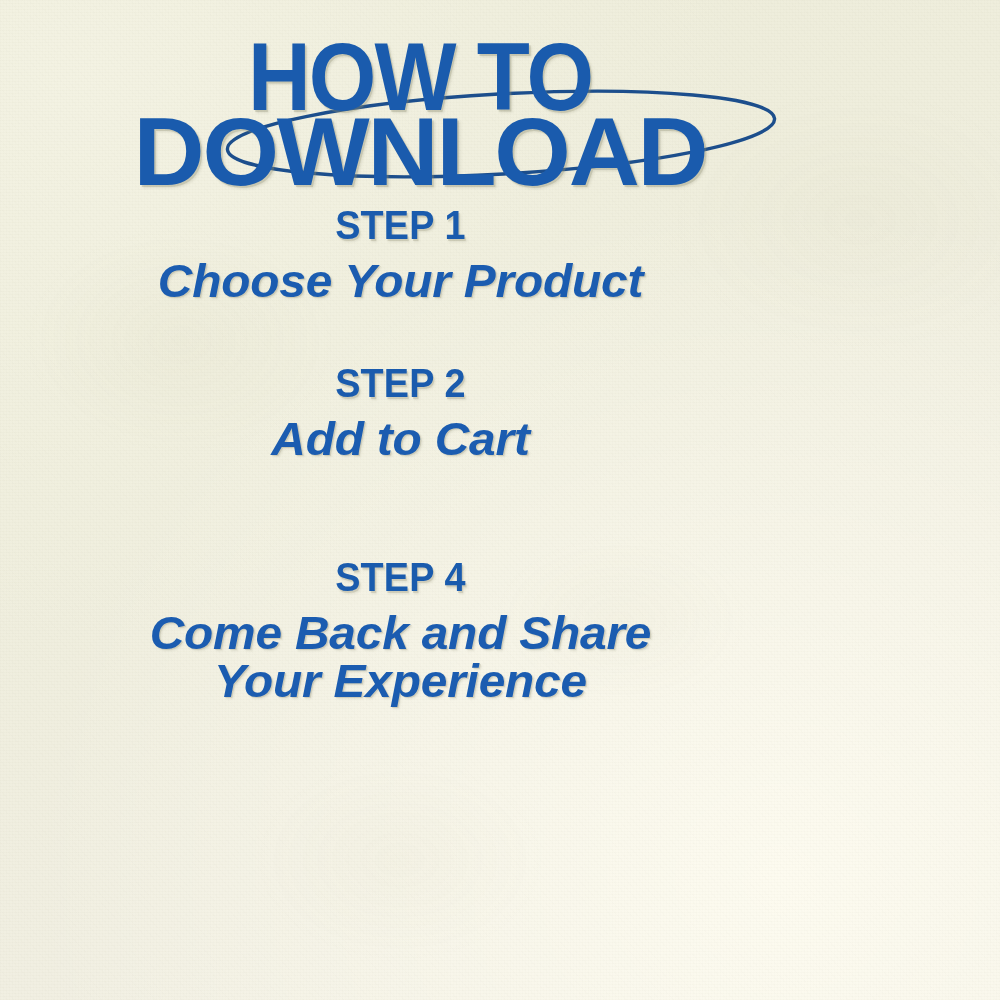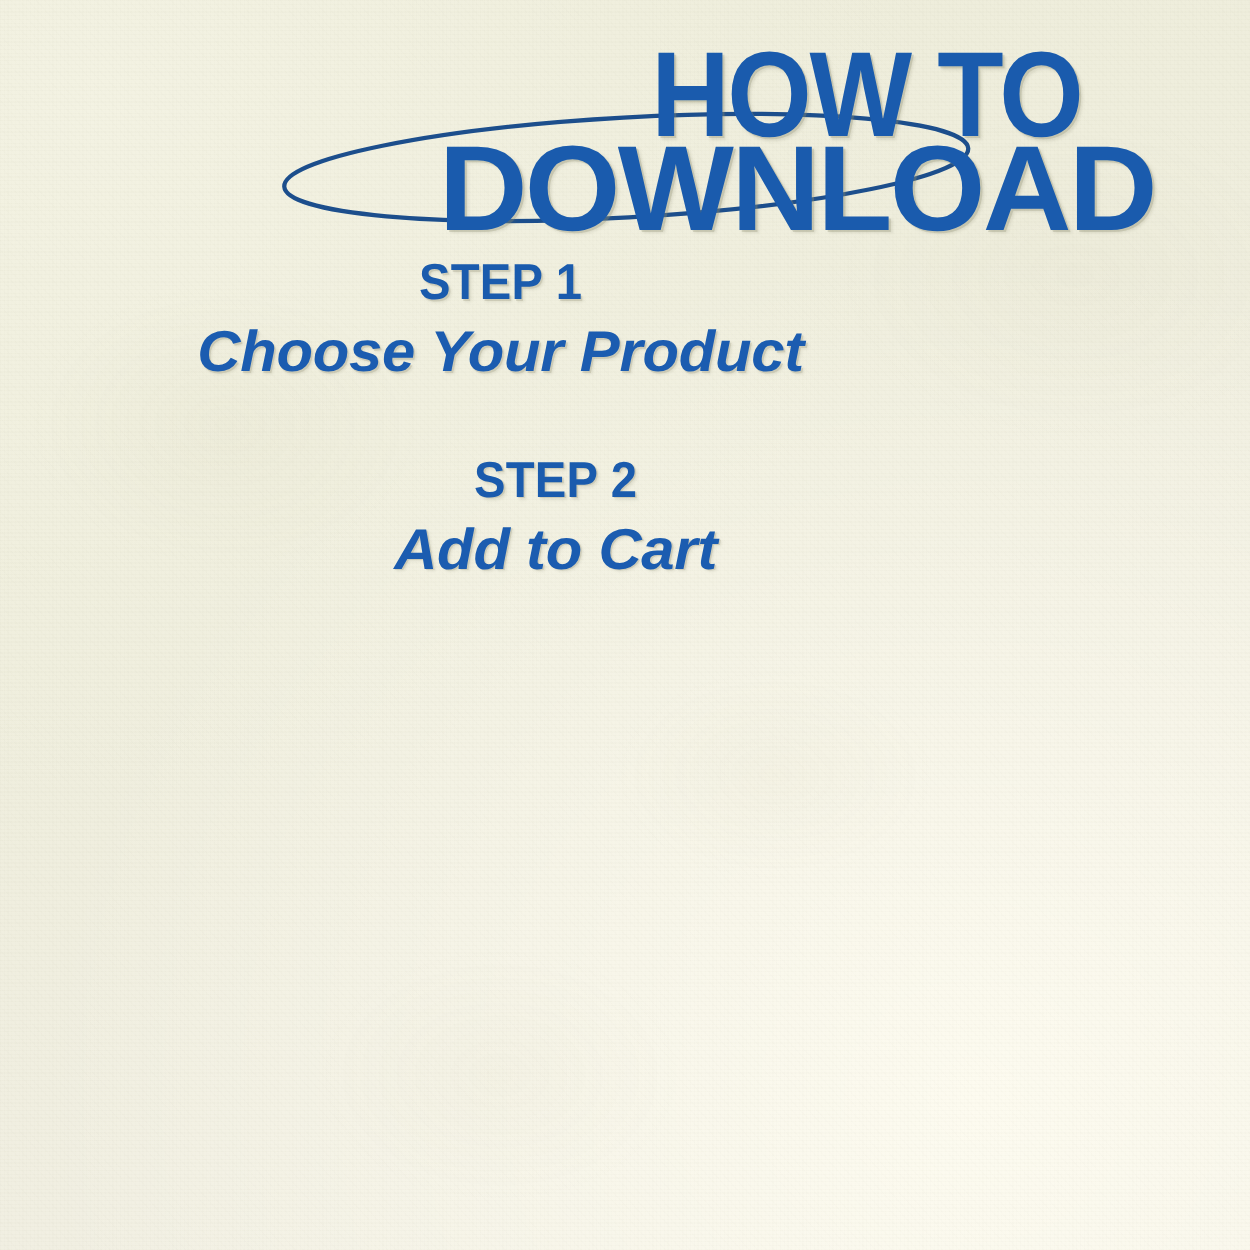--- a/index.html
+++ b/index.html
@@ -51,21 +51,21 @@
       radial-gradient(ellipse 20% 14% at 40% 86%, rgba(176,172,140,0.08), rgba(0,0,0,0) 72%);
     mix-blend-mode: multiply;
   }
 
   
   .headline-block {
     position: absolute;
     left: 0;
     top: 38px;
     width: 840px;
-    text-align: right;
+    text-align: center;
   }
   .headline-line {
     display: block;
     color: #1a5bad;
     font-family: "Liberation Sans", sans-serif;
     font-weight: 700;
     text-transform: uppercase;
     letter-spacing: -0.022em;
     line-height: 0.80;
     white-space: nowrap;
@@ -146,21 +146,21 @@
       1.2px 1.2px 0 rgba(150,148,120,0.26),
       2px 2px 2px rgba(120,118,92,0.14);
   }
   .step-title .tl {
     display: block;
     line-height: 1.06;
   }
 
   
   .step-group[data-step="1"] { margin-bottom: 60px; }
-  .step-group[data-step="2"] { margin-bottom: 96px; padding-left: 44px; }
+  .step-group[data-step="2"] { margin-bottom: 96px; }
   .step-group[data-step="3"] { margin-bottom: 60px; }
 </style>
 </head>
 <body>
 
 <div class="poster">
 
   <div class="paper-grain"></div>
   <div class="paper-blotch"></div>
 
@@ -187,15 +187,22 @@
     </div>
 
     <div class="step-group" data-step="2">
       <span class="step-label">STEP 2</span>
       <span class="step-title">
         <span class="tl">Add to Cart</span>
       </span>
     </div>
 
 
+    <div class="step-group" data-step="4">
+      <span class="step-label">STEP 4</span>
+      <span class="step-title">
+        <span class="tl">Come Back and Share</span>
+        <span class="tl">Your Experience</span>
+      </span>
+    </div>
 
   </div>
 </div>
 
 </body></html>

